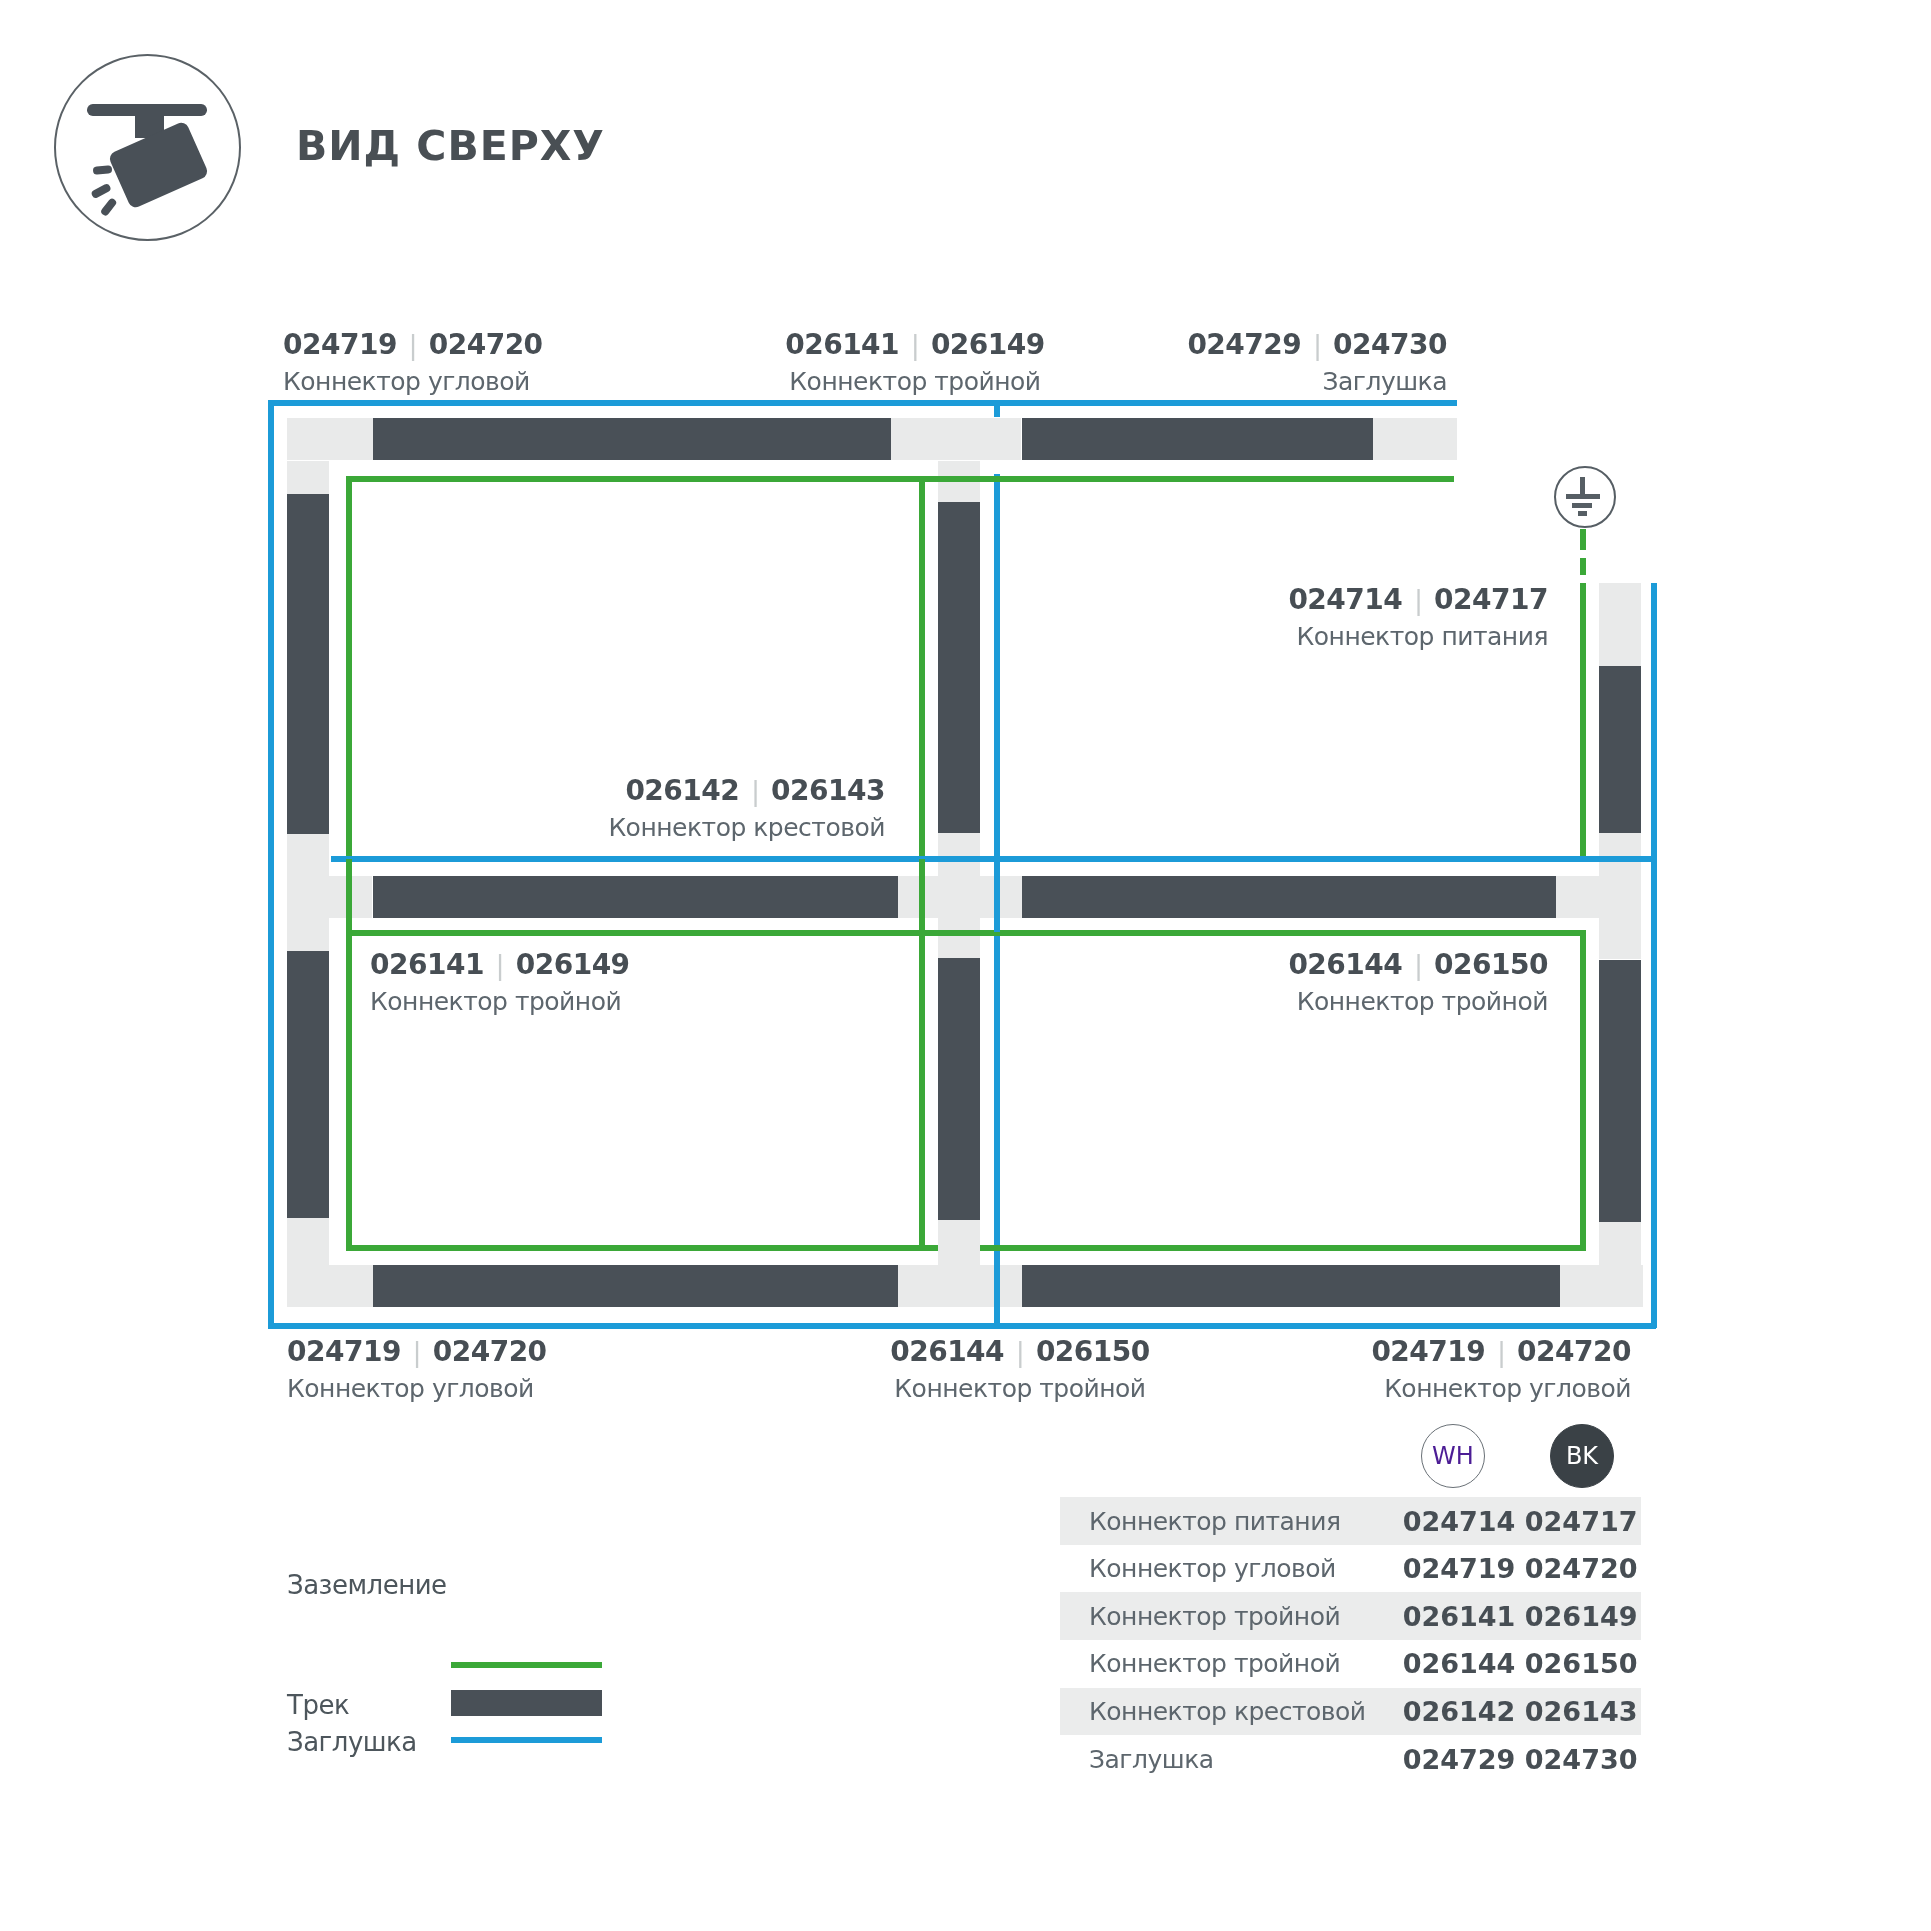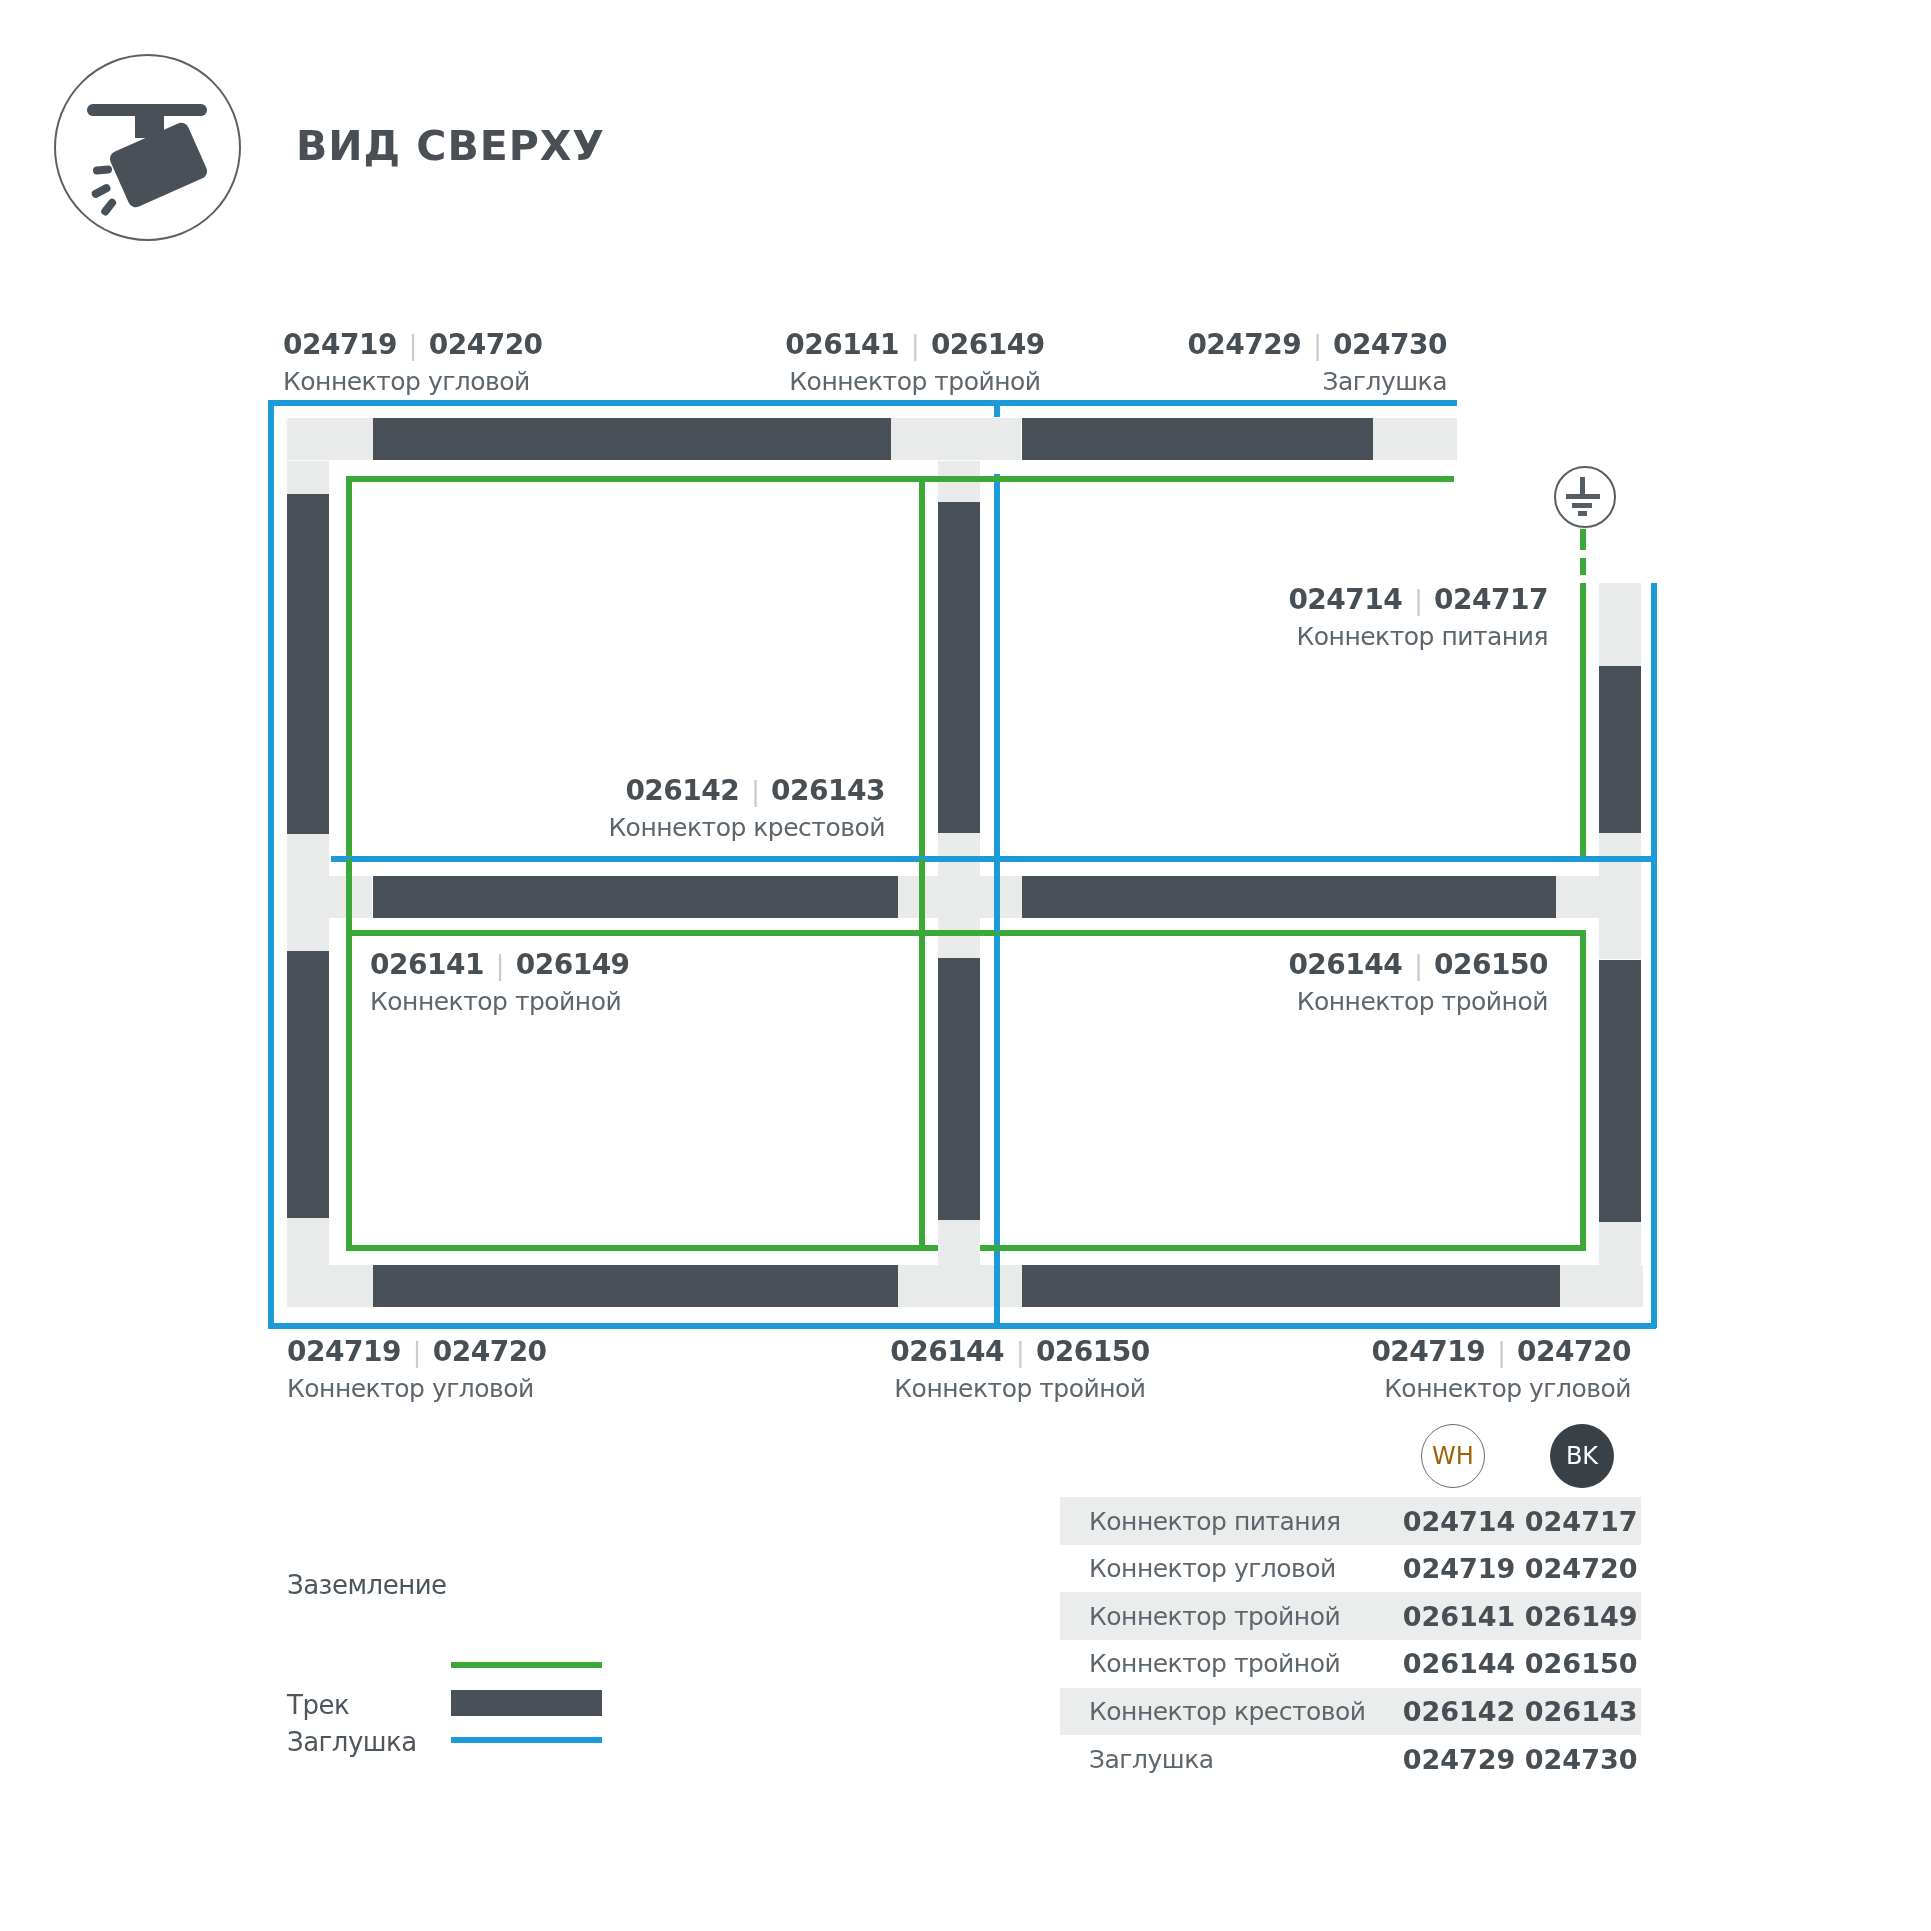--- a/index.html
+++ b/index.html
@@ -31,21 +31,21 @@
   
   .leg-label{position:absolute;font-size:26px;color:#4D565C;letter-spacing:-0.5px;}
   
   .tbl-row{position:absolute;left:1060px;width:581px;display:flex;align-items:center;}
   .tbl-row.shaded{background:#EBECEC;}
   .tbl-name{width:324px;padding-left:29px;font-size:25px;color:#5D666D;letter-spacing:-0.5px;}
   .tbl-wh{width:131px;text-align:center;font-size:27px;font-weight:bold;color:#474E54;}
   .tbl-bk{width:126px;text-align:center;font-size:27px;font-weight:bold;color:#474E54;}
   .badge{position:absolute;top:1424px;width:62px;height:62px;border-radius:50%;
          display:flex;align-items:center;justify-content:center;font-size:24px;}
-  #wh-badge{left:1421px;background:#fff;border:1.9px solid #697076;color:#a16207;}
+  #wh-badge{left:1421px;background:#fff;border:1.9px solid #697076;color:#4c1d95;}
   #bk-badge{left:1550px;background:#3A4146;color:#ffffff;border:1.9px solid #3A4146;}
 </style>
 </head>
 <body>
 
 <div id="canvas">
 
   <div id="icon-circle">
     <div class="icon-part" style="left:31px;top:48px;width:120px;height:11.6px;border-radius:5.8px;"></div>
     <div class="icon-part" style="left:79px;top:59px;width:29px;height:23px;"></div>

